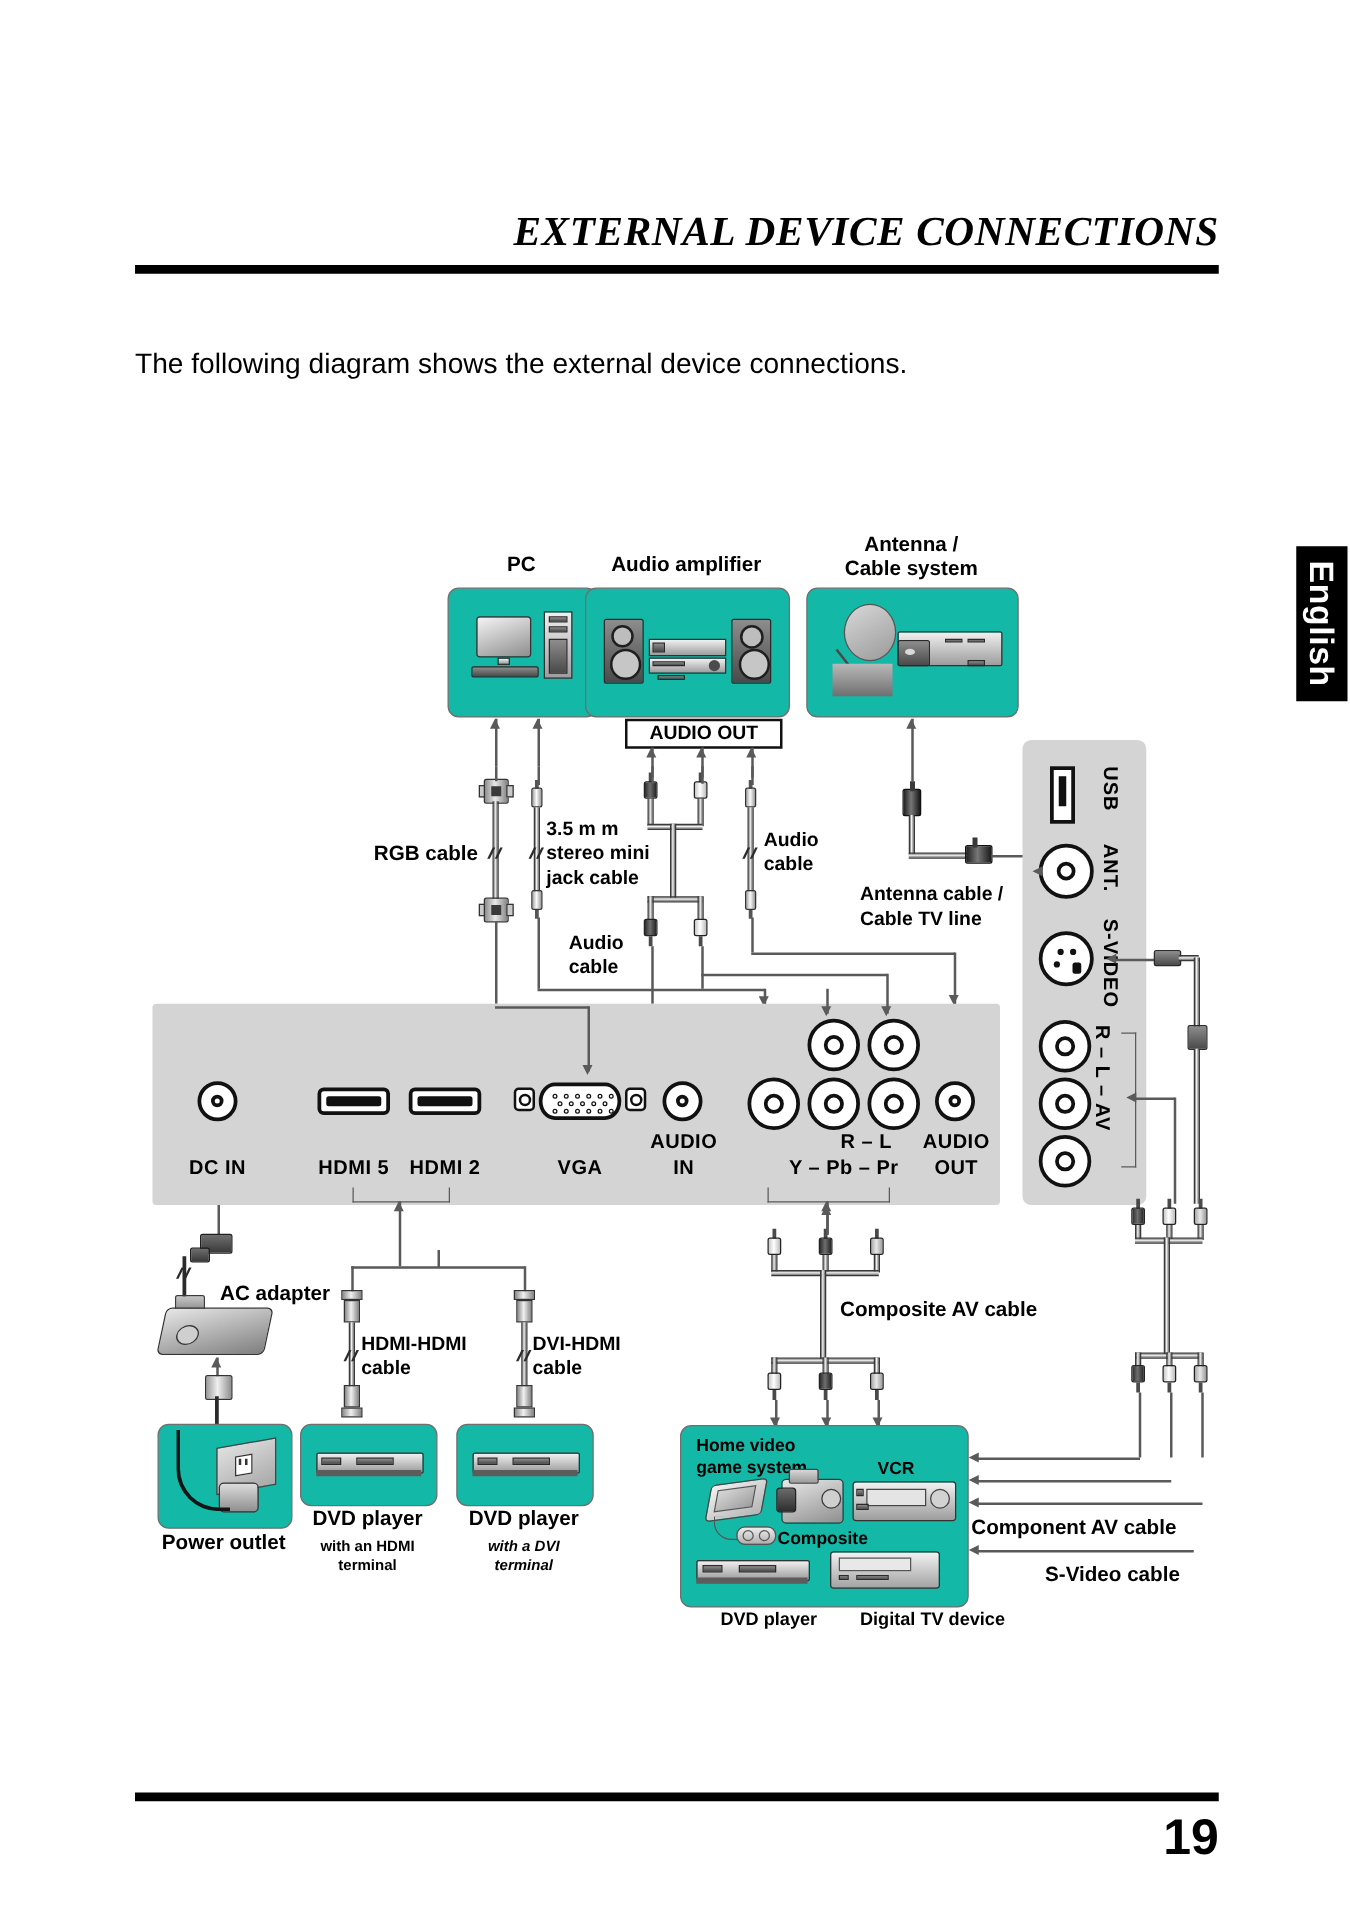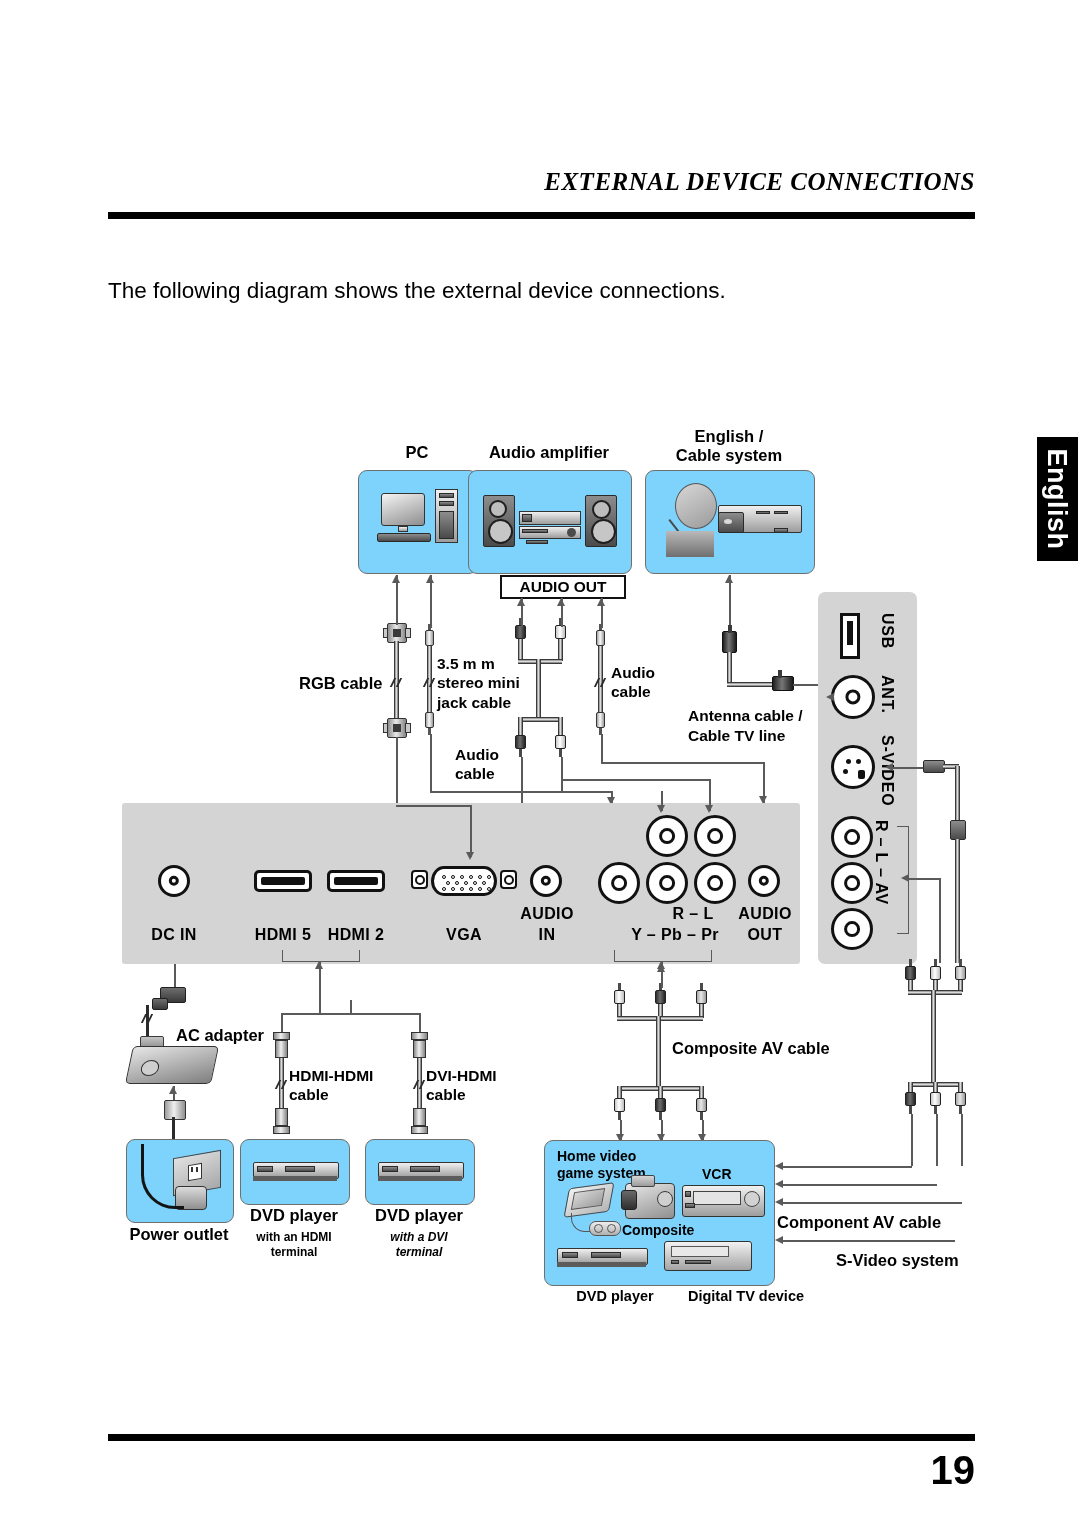--- a/index.html
+++ b/index.html
@@ -3,35 +3,35 @@
 <meta charset="utf-8">
 <style>
   html,body{margin:0;padding:0;background:#fff;}
   body{width:1080px;height:1529px;position:relative;
        font-family:"Liberation Sans", sans-serif;color:#000;overflow:hidden;}
   .abs{position:absolute;}
 
   
   #page-title{left:108px;top:168px;width:867px;text-align:right;
        font-family:"Liberation Serif", serif;font-style:italic;font-weight:bold;
-       font-size:25px;letter-spacing:.5px;}
+       font-size:33px;letter-spacing:.5px;}
   #rule-top{left:108px;top:212px;width:867px;height:7px;background:#000;}
   #rule-bottom{left:108px;top:1434px;width:867px;height:7px;background:#000;}
   #page-number{left:840px;top:1448px;width:135px;text-align:right;
        font-size:40px;font-weight:bold;font-family:"Liberation Sans",sans-serif;}
   #intro{left:108px;top:278px;font-size:22.5px;}
 
   
   #lang-tab{left:1037px;top:437px;width:41px;height:124px;background:#000;}
   #lang-tab span{position:absolute;left:-42px;top:42px;width:124px;height:40px;
        transform:rotate(90deg);color:#fff;font-size:27px;font-weight:bold;
        text-align:center;line-height:40px;letter-spacing:.5px;}
 
   
-  .dev-box{border:1.6px solid #6f6f6f;border-radius:9px;background:#7dd3fc;}
+  .dev-box{border:1.6px solid #6f6f6f;border-radius:9px;background:#14b8a6;}
   .cap{position:absolute;text-align:center;font-weight:bold;line-height:1.15;}
   .cap14{font-size:14.5px;}
   .cap15{font-size:15.5px;}
   .cap16{font-size:16.5px;}
   .cap12{font-size:12px;}
 
   
   .w{position:absolute;background:#5a5a5a;}
   .wv{width:1.6px;}
   .wh{height:1.6px;}
@@ -195,21 +195,21 @@
   <div class="dkblk" style="left:53px;top:43px;width:10px;height:8px;"></div>
   <div class="dkblk" style="left:53px;top:58px;width:26px;height:4px;"></div>
   <div class="abs" style="left:98px;top:57px;width:9px;height:9px;border-radius:50%;background:#4b4b4b;"></div>
   <div class="dkblk" style="left:57px;top:69px;width:22px;height:4px;"></div>
 </div>
 <div id="audio-out-box" style="left:500px;top:575px;width:122px;height:20px;line-height:20px;">
   <span>AUDIO OUT</span>
 </div>
 
 <div class="cap cap16 abs" style="left:645px;top:427px;width:168px;">
-  <div>English /</div>
+  <div>Antenna /</div>
   <div>Cable system</div>
 </div>
 <div class="dev-box abs" style="left:645px;top:470px;width:168px;height:102px;">
   <div class="abs" style="left:29px;top:12px;width:40px;height:44px;border-radius:50%;
               background:linear-gradient(150deg,#d8d8d8,#9a9a9a);border:1.3px solid #555;"></div>
   <div class="abs" style="left:24px;top:48px;width:34px;height:2px;background:#4a4a4a;
               transform:rotate(52deg);transform-origin:left top;"></div>
   <div class="abs" style="left:20px;top:60px;width:48px;height:26px;
               background:linear-gradient(180deg,#b9b9b9,#6f6f6f);"></div>
   <div class="blk" style="left:72px;top:34px;width:84px;height:28px;border-radius:2px;"></div>
@@ -639,21 +639,21 @@
   <div class="w wh abs" style="left:782px;top:1184px;width:155px;"></div>
   <div class="w wh abs" style="left:782px;top:1202px;width:180px;"></div>
   <div class="ar ar-lf abs" style="left:775px;top:1162px;"></div>
   <div class="ar ar-lf abs" style="left:775px;top:1180px;"></div>
   <div class="ar ar-lf abs" style="left:775px;top:1198px;"></div>
 </div>
 <div class="cap cap16 abs" style="left:777px;top:1213px;width:190px;text-align:left;">Component AV cable</div>
 
 <div class="w wh abs" style="left:782px;top:1240px;width:173px;"></div>
 <div class="ar ar-lf abs" style="left:775px;top:1236px;"></div>
-<div class="cap cap16 abs" style="left:836px;top:1251px;width:150px;text-align:left;">S-Video system</div>
+<div class="cap cap16 abs" style="left:836px;top:1251px;width:150px;text-align:left;">S-Video cable</div>
 
 <div class="dev-box abs" style="left:544px;top:1140px;width:229px;height:144px;">
   <div class="boxlabel" style="left:12px;top:7px;">
     <div>Home video</div>
     <div>game system</div>
   </div>
   <div class="boxlabel" style="left:157px;top:25px;">VCR</div>
 
   <div class="abs">
     <div class="abs" style="left:22px;top:44px;width:42px;height:28px;

